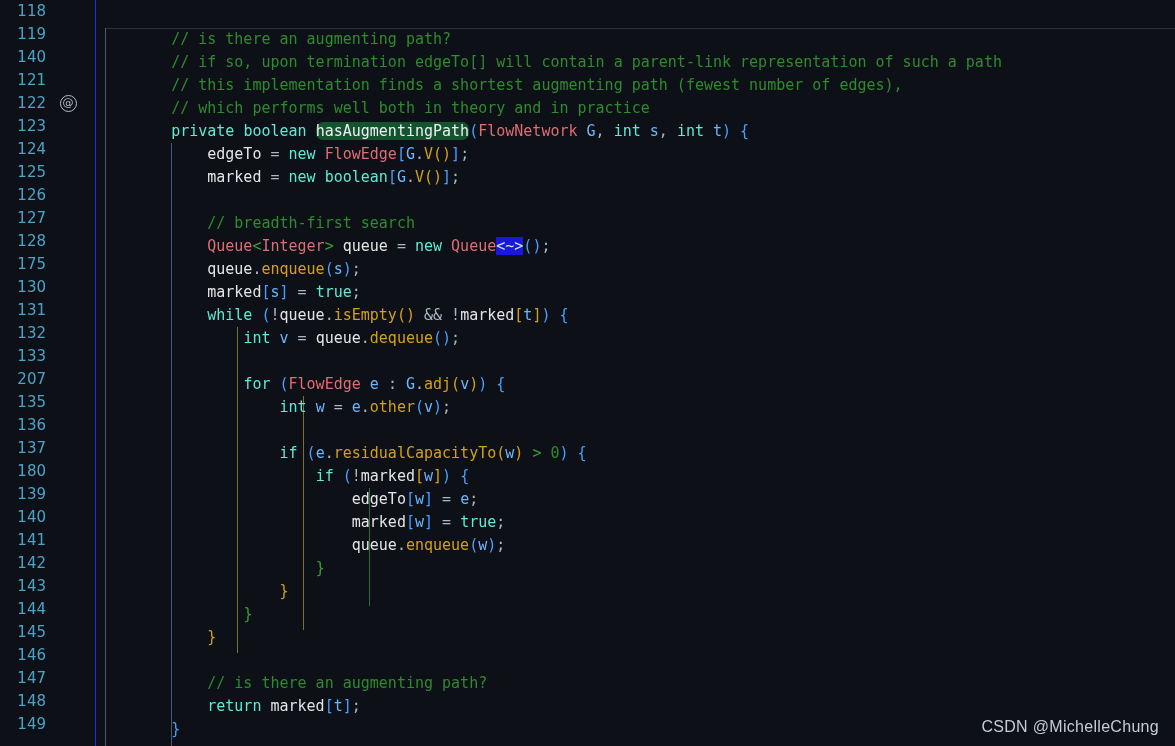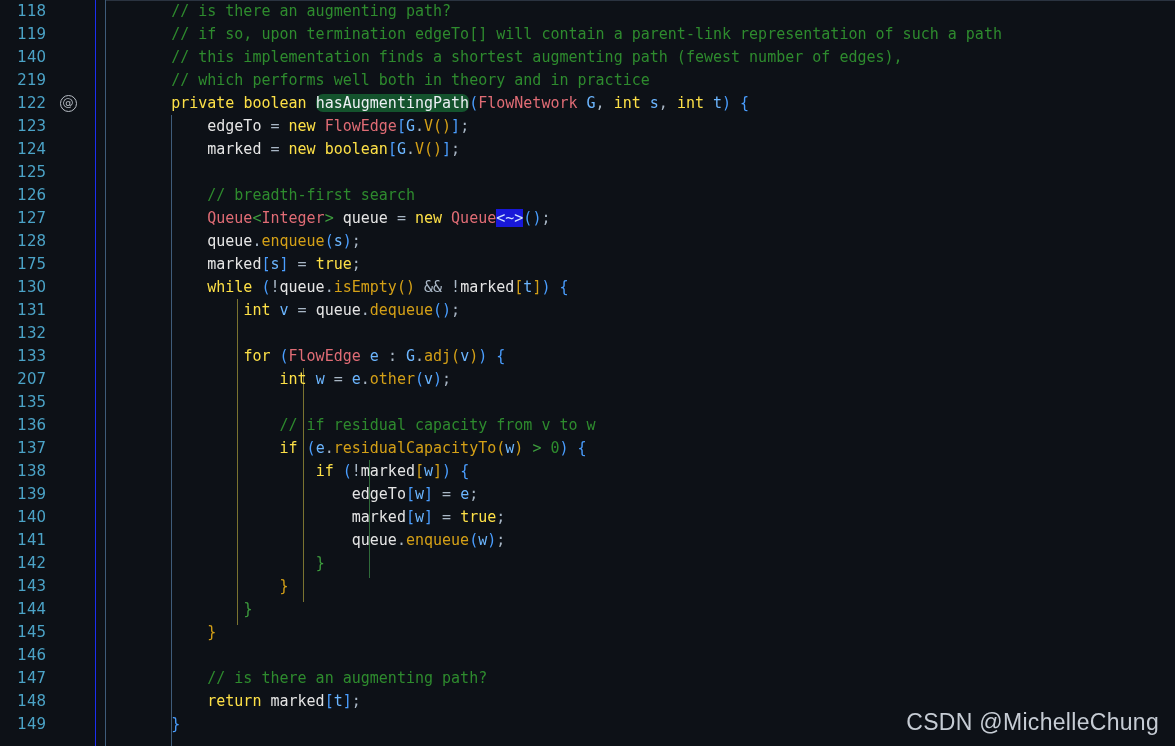--- a/index.html
+++ b/index.html
@@ -66,20 +66,21 @@
     text-align: center;
     font-family: "DejaVu Sans", "Liberation Sans", sans-serif;
   }
 
   
   .code-area {
     position: relative;
     flex: 1 1 auto;
     background: #0d1117;
     overflow: hidden;
+    margin-top: 28px;
   }
   .fold-rule {
     position: absolute;
     left: 10px; right: 0; top: 0;
     height: 1px;
     background: #2a3340;
   }
   .code-rows {
     position: absolute;
     top: 0; left: 0; right: 0;
@@ -98,21 +99,21 @@
   
   .guide {
     position: absolute;
     width: 1px;
     top: 0;
     bottom: 0;
   }
 
   
   .cm  { color: #2e8b2e; }           
-  .kw  { color: #fde047; }           
+  .kw  { color: #5eead4; }           
   .ty  { color: #e06c75; }           
   .id  { color: #e5e5e5; }           
   .var { color: #6cb6ff; }           
   .fn  { color: #d4a017; }           
   .num { color: #2e8b2e; }           
   .op  { color: #a9b7c6; }           
 
   
   .b0 { color: #4a9eff; }
   .b1 { color: #d4a017; }
@@ -125,21 +126,21 @@
   }
   .gen {
     background: #1818d8;
     color: #cfe3ff;
   }
 
   .watermark {
     position: absolute;
     right: 16px;
     bottom: 10px;
-    font-size: 23px;
+    font-size: 16px;
     color: #c6ccd4;
     font-family: "Liberation Sans", sans-serif;
     letter-spacing: 0.3px;
     pointer-events: none;
   }
 </style>
 </head>
 <body>
 
 <div id="editor">
@@ -152,21 +153,21 @@
         </div>
         <div class="gutter-row">
           <span class="lineno">119</span>
           <span class="marker-slot"></span>
         </div>
         <div class="gutter-row">
           <span class="lineno">140</span>
           <span class="marker-slot"></span>
         </div>
         <div class="gutter-row">
-          <span class="lineno">219</span>
+          <span class="lineno">121</span>
           <span class="marker-slot"></span>
         </div>
         <div class="gutter-row">
           <span class="lineno">122</span>
           <span class="marker-slot">
             <span class="at-marker">@</span>
           </span>
         </div>
         <div class="gutter-row">
           <span class="lineno">123</span>
@@ -222,21 +223,21 @@
         </div>
         <div class="gutter-row">
           <span class="lineno">136</span>
           <span class="marker-slot"></span>
         </div>
         <div class="gutter-row">
           <span class="lineno">137</span>
           <span class="marker-slot"></span>
         </div>
         <div class="gutter-row">
-          <span class="lineno">138</span>
+          <span class="lineno">180</span>
           <span class="marker-slot"></span>
         </div>
         <div class="gutter-row">
           <span class="lineno">139</span>
           <span class="marker-slot"></span>
         </div>
         <div class="gutter-row">
           <span class="lineno">140</span>
           <span class="marker-slot"></span>
         </div>
@@ -300,21 +301,20 @@
         <div class="code-row">        <span class="cm">// breadth-first search</span></div>
         <div class="code-row"><span class="op"> </span><span class="op"> </span><span class="op"> </span><span class="op"> </span><span class="op"> </span><span class="op"> </span><span class="op"> </span><span class="op"> </span><span class="ty">Queue</span><span class="b2">&lt;</span><span class="ty">Integer</span><span class="b2">&gt;</span><span class="op"> </span><span class="id">queue</span><span class="op"> </span><span class="op">=</span><span class="op"> </span><span class="kw">new</span><span class="op"> </span><span class="ty">Queue</span><span class="gen">&lt;~&gt;</span><span class="b0">(</span><span class="b0">)</span><span class="op">;</span></div>
         <div class="code-row"><span class="op"> </span><span class="op"> </span><span class="op"> </span><span class="op"> </span><span class="op"> </span><span class="op"> </span><span class="op"> </span><span class="op"> </span><span class="id">queue</span><span class="op">.</span><span class="fn">enqueue</span><span class="b0">(</span><span class="var">s</span><span class="b0">)</span><span class="op">;</span></div>
         <div class="code-row"><span class="op"> </span><span class="op"> </span><span class="op"> </span><span class="op"> </span><span class="op"> </span><span class="op"> </span><span class="op"> </span><span class="op"> </span><span class="id">marked</span><span class="b0">[</span><span class="var">s</span><span class="b0">]</span><span class="op"> </span><span class="op">=</span><span class="op"> </span><span class="kw">true</span><span class="op">;</span></div>
         <div class="code-row"><span class="op"> </span><span class="op"> </span><span class="op"> </span><span class="op"> </span><span class="op"> </span><span class="op"> </span><span class="op"> </span><span class="op"> </span><span class="kw">while</span><span class="op"> </span><span class="b0">(</span><span class="op">!</span><span class="id">queue</span><span class="op">.</span><span class="fn">isEmpty</span><span class="b1">(</span><span class="b1">)</span><span class="op"> </span><span class="op">&amp;</span><span class="op">&amp;</span><span class="op"> </span><span class="op">!</span><span class="id">marked</span><span class="b1">[</span><span class="var">t</span><span class="b1">]</span><span class="b0">)</span><span class="op"> </span><span class="b0">{</span></div>
         <div class="code-row"><span class="op"> </span><span class="op"> </span><span class="op"> </span><span class="op"> </span><span class="op"> </span><span class="op"> </span><span class="op"> </span><span class="op"> </span><span class="op"> </span><span class="op"> </span><span class="op"> </span><span class="op"> </span><span class="kw">int</span><span class="op"> </span><span class="var">v</span><span class="op"> </span><span class="op">=</span><span class="op"> </span><span class="id">queue</span><span class="op">.</span><span class="fn">dequeue</span><span class="b0">(</span><span class="b0">)</span><span class="op">;</span></div>
         <div class="code-row"></div>
         <div class="code-row"><span class="op"> </span><span class="op"> </span><span class="op"> </span><span class="op"> </span><span class="op"> </span><span class="op"> </span><span class="op"> </span><span class="op"> </span><span class="op"> </span><span class="op"> </span><span class="op"> </span><span class="op"> </span><span class="kw">for</span><span class="op"> </span><span class="b0">(</span><span class="ty">FlowEdge</span><span class="op"> </span><span class="var">e</span><span class="op"> </span><span class="op">:</span><span class="op"> </span><span class="var">G</span><span class="op">.</span><span class="fn">adj</span><span class="b1">(</span><span class="var">v</span><span class="b1">)</span><span class="b0">)</span><span class="op"> </span><span class="b0">{</span></div>
         <div class="code-row"><span class="op"> </span><span class="op"> </span><span class="op"> </span><span class="op"> </span><span class="op"> </span><span class="op"> </span><span class="op"> </span><span class="op"> </span><span class="op"> </span><span class="op"> </span><span class="op"> </span><span class="op"> </span><span class="op"> </span><span class="op"> </span><span class="op"> </span><span class="op"> </span><span class="kw">int</span><span class="op"> </span><span class="var">w</span><span class="op"> </span><span class="op">=</span><span class="op"> </span><span class="var">e</span><span class="op">.</span><span class="fn">other</span><span class="b0">(</span><span class="var">v</span><span class="b0">)</span><span class="op">;</span></div>
         <div class="code-row"></div>
-        <div class="code-row">                <span class="cm">// if residual capacity from v to w</span></div>
         <div class="code-row"><span class="op"> </span><span class="op"> </span><span class="op"> </span><span class="op"> </span><span class="op"> </span><span class="op"> </span><span class="op"> </span><span class="op"> </span><span class="op"> </span><span class="op"> </span><span class="op"> </span><span class="op"> </span><span class="op"> </span><span class="op"> </span><span class="op"> </span><span class="op"> </span><span class="kw">if</span><span class="op"> </span><span class="b0">(</span><span class="var">e</span><span class="op">.</span><span class="fn">residualCapacityTo</span><span class="b1">(</span><span class="var">w</span><span class="b1">)</span><span class="op"> </span><span class="b2">&gt;</span><span class="op"> </span><span class="num">0</span><span class="b0">)</span><span class="op"> </span><span class="b0">{</span></div>
         <div class="code-row"><span class="op"> </span><span class="op"> </span><span class="op"> </span><span class="op"> </span><span class="op"> </span><span class="op"> </span><span class="op"> </span><span class="op"> </span><span class="op"> </span><span class="op"> </span><span class="op"> </span><span class="op"> </span><span class="op"> </span><span class="op"> </span><span class="op"> </span><span class="op"> </span><span class="op"> </span><span class="op"> </span><span class="op"> </span><span class="op"> </span><span class="kw">if</span><span class="op"> </span><span class="b0">(</span><span class="op">!</span><span class="id">marked</span><span class="b1">[</span><span class="var">w</span><span class="b1">]</span><span class="b0">)</span><span class="op"> </span><span class="b0">{</span></div>
         <div class="code-row"><span class="op"> </span><span class="op"> </span><span class="op"> </span><span class="op"> </span><span class="op"> </span><span class="op"> </span><span class="op"> </span><span class="op"> </span><span class="op"> </span><span class="op"> </span><span class="op"> </span><span class="op"> </span><span class="op"> </span><span class="op"> </span><span class="op"> </span><span class="op"> </span><span class="op"> </span><span class="op"> </span><span class="op"> </span><span class="op"> </span><span class="op"> </span><span class="op"> </span><span class="op"> </span><span class="op"> </span><span class="id">edgeTo</span><span class="b0">[</span><span class="var">w</span><span class="b0">]</span><span class="op"> </span><span class="op">=</span><span class="op"> </span><span class="var">e</span><span class="op">;</span></div>
         <div class="code-row"><span class="op"> </span><span class="op"> </span><span class="op"> </span><span class="op"> </span><span class="op"> </span><span class="op"> </span><span class="op"> </span><span class="op"> </span><span class="op"> </span><span class="op"> </span><span class="op"> </span><span class="op"> </span><span class="op"> </span><span class="op"> </span><span class="op"> </span><span class="op"> </span><span class="op"> </span><span class="op"> </span><span class="op"> </span><span class="op"> </span><span class="op"> </span><span class="op"> </span><span class="op"> </span><span class="op"> </span><span class="id">marked</span><span class="b0">[</span><span class="var">w</span><span class="b0">]</span><span class="op"> </span><span class="op">=</span><span class="op"> </span><span class="kw">true</span><span class="op">;</span></div>
         <div class="code-row"><span class="op"> </span><span class="op"> </span><span class="op"> </span><span class="op"> </span><span class="op"> </span><span class="op"> </span><span class="op"> </span><span class="op"> </span><span class="op"> </span><span class="op"> </span><span class="op"> </span><span class="op"> </span><span class="op"> </span><span class="op"> </span><span class="op"> </span><span class="op"> </span><span class="op"> </span><span class="op"> </span><span class="op"> </span><span class="op"> </span><span class="op"> </span><span class="op"> </span><span class="op"> </span><span class="op"> </span><span class="id">queue</span><span class="op">.</span><span class="fn">enqueue</span><span class="b0">(</span><span class="var">w</span><span class="b0">)</span><span class="op">;</span></div>
         <div class="code-row">                    <span class="b2">}</span></div>
         <div class="code-row">                <span class="b1">}</span></div>
         <div class="code-row">            <span class="b2">}</span></div>
         <div class="code-row">        <span class="b1">}</span></div>
         <div class="code-row"></div>

